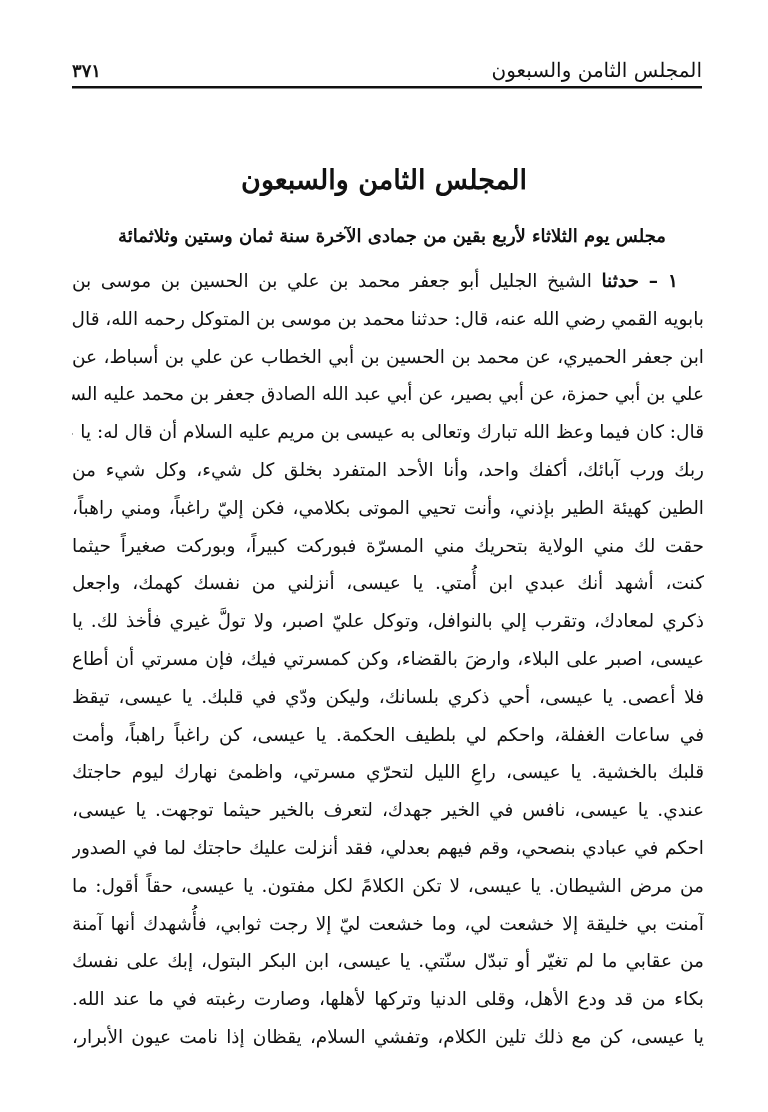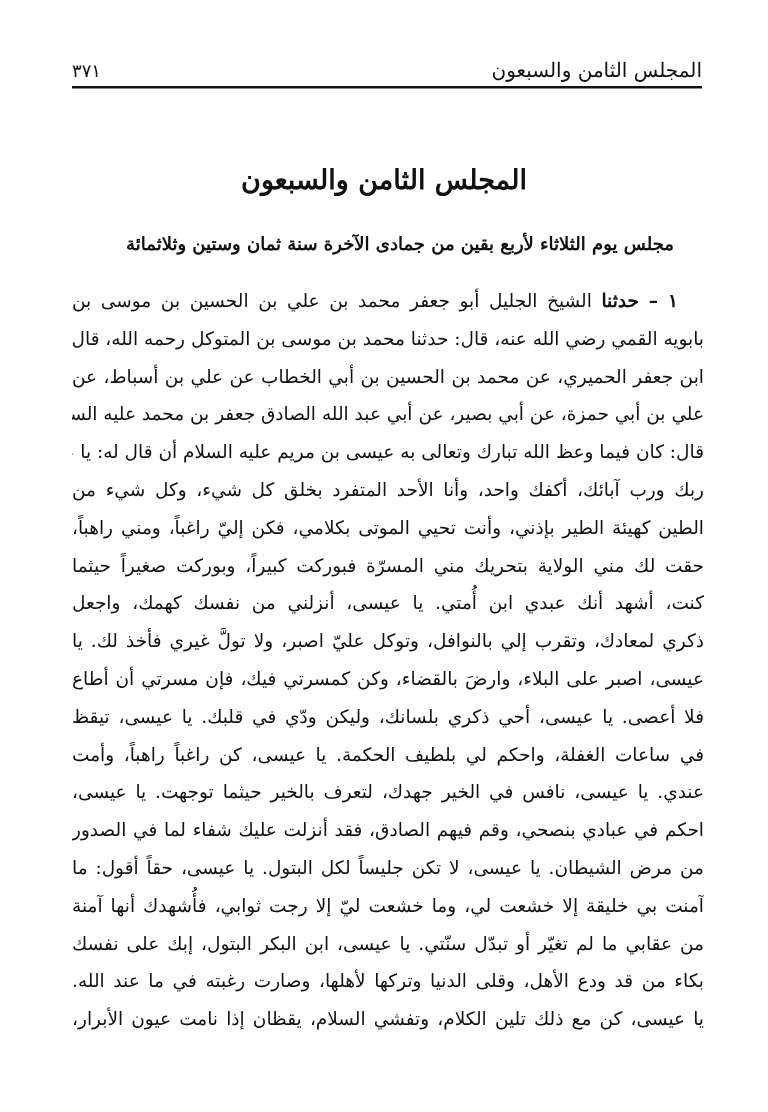--- a/index.html
+++ b/index.html
@@ -39,20 +39,21 @@
       line-height: 28px;
       white-space: nowrap;
     }
     .page-number {
       position: absolute;
       left: 0;
       top: 2px;
       font-size: 18px;
       line-height: 26px;
       direction: rtl;
+      font-weight: bold;
     }
     .head-rule {
       position: absolute;
       top: 86px;
       left: 72px;
       width: 630px;
       height: 2px;
       background: #111111;
       border-bottom: 1px solid #8a8a8a;
     }
@@ -88,63 +89,63 @@
       height: 37.8px;
       line-height: 37.8px;
       font-size: 18.5px;
       text-align: justify;
       text-align-last: justify;
       white-space: nowrap;
       overflow: hidden;
     }
     .line.first {
       padding-right: 26px;
-      margin-top: 20px;
     }
     .line .hadith-num {
       font-weight: bold;
     }
     .line .lead {
       font-weight: bold;
     }
   </style>
 </head>
 <body>
 
 <div class="page">
 
   <div class="running-head">
     <span class="running-title">المجلس الثامن والسبعون</span>
     <span class="page-number">٣٧١</span>
   </div>
   <div class="head-rule"></div>
 
   <h1 class="chapter-title" style="margin:0;">المجلس الثامن والسبعون</h1>
-  <h2 class="chapter-subtitle" style="margin:16px;">مجلس يوم الثلاثاء لأربع بقين من جمادى الآخرة سنة ثمان وستين وثلاثمائة</h2>
+  <h2 class="chapter-subtitle" style="margin:8px;">مجلس يوم الثلاثاء لأربع بقين من جمادى الآخرة سنة ثمان وستين وثلاثمائة</h2>
 
   <div class="body-text">
     <div class="line first">
       <span class="hadith-num">١ –</span>
       <span class="lead">حدثنا</span>
       <span>الشيخ الجليل أبو جعفر محمد بن علي بن الحسين بن موسى بن</span>
     </div>
     <div class="line">بابويه القمي رضي الله عنه، قال: حدثنا محمد بن موسى بن المتوكل رحمه الله، قال: حدثنا عبد الله</div>
     <div class="line">ابن جعفر الحميري، عن محمد بن الحسين بن أبي الخطاب عن علي بن أسباط، عن</div>
     <div class="line">علي بن أبي حمزة، عن أبي بصير، عن أبي عبد الله الصادق جعفر بن محمد عليه السلام،</div>
     <div class="line">قال: كان فيما وعظ الله تبارك وتعالى به عيسى بن مريم عليه السلام أن قال له: يا عيسى، أنا</div>
     <div class="line">ربك ورب آبائك، أكفك واحد، وأنا الأحد المتفرد بخلق كل شيء، وكل شيء من</div>
     <div class="line">الطين كهيئة الطير بإذني، وأنت تحيي الموتى بكلامي، فكن إليّ راغباً، ومني راهباً،</div>
     <div class="line">حقت لك مني الولاية بتحريك مني المسرّة فبوركت كبيراً، وبوركت صغيراً حيثما</div>
     <div class="line">كنت، أشهد أنك عبدي ابن أُمتي. يا عيسى، أنزلني من نفسك كهمك، واجعل</div>
     <div class="line">ذكري لمعادك، وتقرب إلي بالنوافل، وتوكل عليّ اصبر، ولا تولَّ غيري فأخذ لك. يا</div>
     <div class="line">عيسى، اصبر على البلاء، وارضَ بالقضاء، وكن كمسرتي فيك، فإن مسرتي أن أطاع</div>
     <div class="line">فلا أعصى. يا عيسى، أحي ذكري بلسانك، وليكن ودّي في قلبك. يا عيسى، تيقظ</div>
     <div class="line">في ساعات الغفلة، واحكم لي بلطيف الحكمة. يا عيسى، كن راغباً راهباً، وأمت</div>
+    <div class="line">قلبك بالخشية. يا عيسى، راعِ الليل لتحرّي مسرتي، واظمئ نهارك ليوم حاجتك</div>
     <div class="line">عندي. يا عيسى، نافس في الخير جهدك، لتعرف بالخير حيثما توجهت. يا عيسى،</div>
-    <div class="line">احكم في عبادي بنصحي، وقم فيهم الصادق، فقد أنزلت عليك شفاء لما في الصدور</div>
-    <div class="line">من مرض الشيطان. يا عيسى، لا تكن جليساً لكل البتول. يا عيسى، حقاً أقول: ما</div>
+    <div class="line">احكم في عبادي بنصحي، وقم فيهم بعدلي، فقد أنزلت عليك حاجتك لما في الصدور</div>
+    <div class="line">من مرض الشيطان. يا عيسى، لا تكن الكلامً لكل مفتون. يا عيسى، حقاً أقول: ما</div>
     <div class="line">آمنت بي خليقة إلا خشعت لي، وما خشعت ليّ إلا رجت ثوابي، فأُشهدك أنها آمنة</div>
     <div class="line">من عقابي ما لم تغيّر أو تبدّل سنّتي. يا عيسى، ابن البكر البتول، إبك على نفسك</div>
     <div class="line">بكاء من قد ودع الأهل، وقلى الدنيا وتركها لأهلها، وصارت رغبته في ما عند الله.</div>
     <div class="line">يا عيسى، كن مع ذلك تلين الكلام، وتفشي السلام، يقظان إذا نامت عيون الأبرار،</div>
   </div>
 
 </div>
 
 </body></html>

